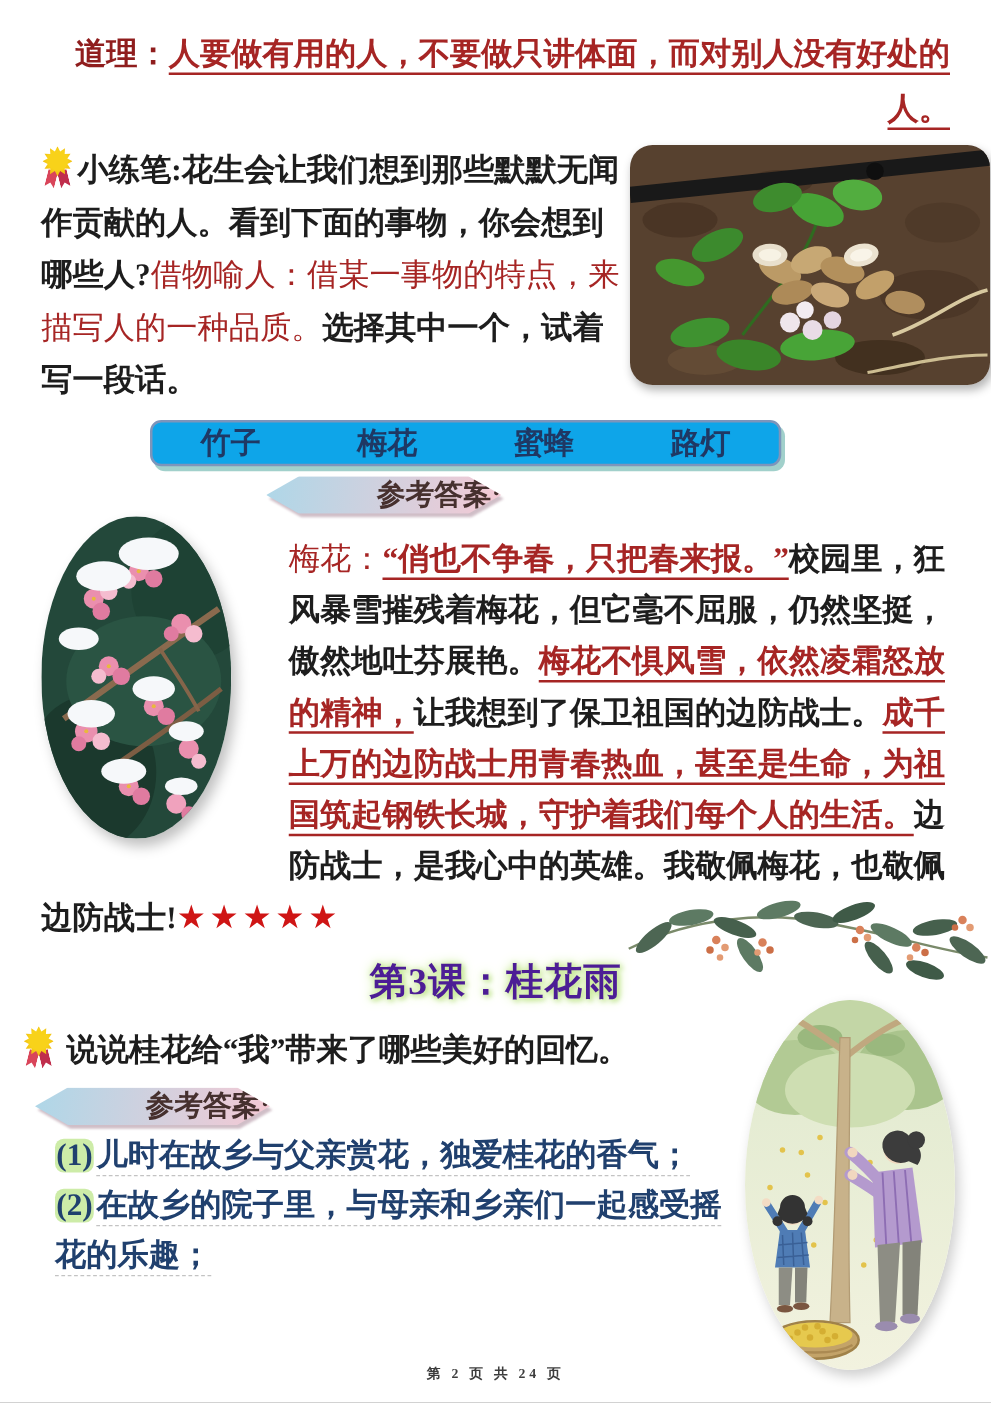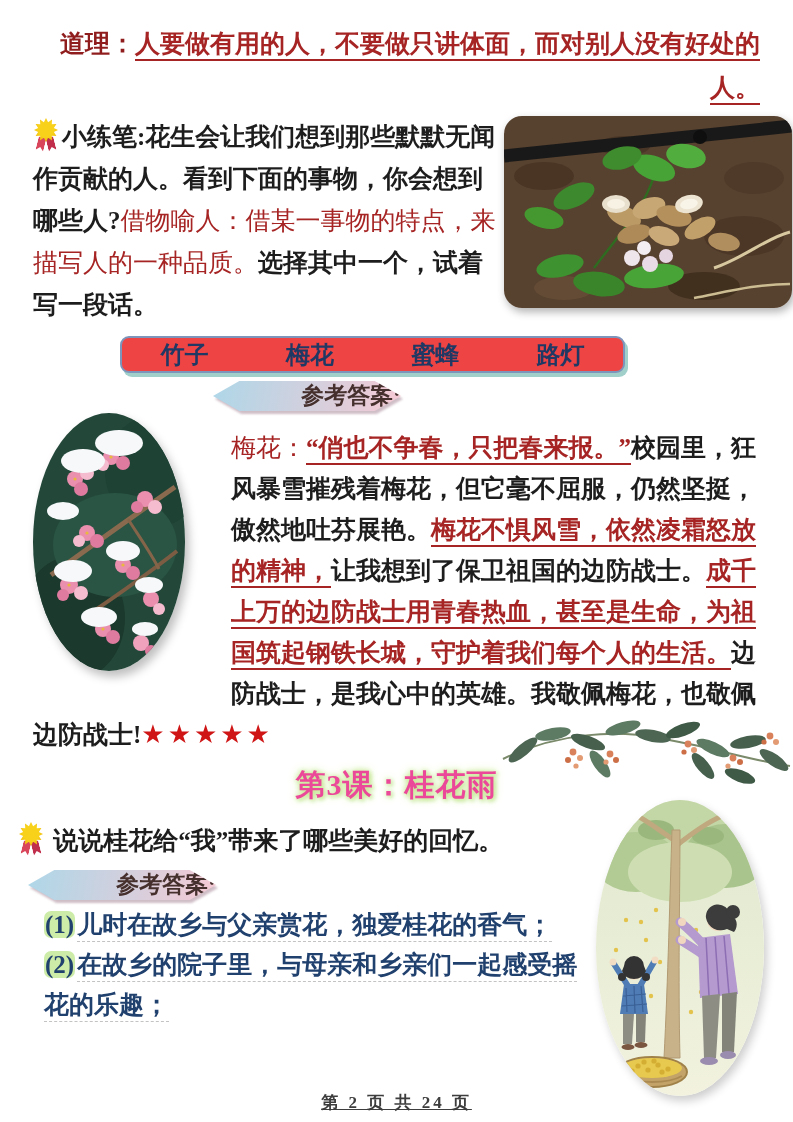--- a/index.html
+++ b/index.html
@@ -13,50 +13,50 @@
 
   .exercise { margin-top:6px; padding:0 33px; }
   .ex-text { width:468px; font-size:25px; line-height:42px; font-weight:600; }
 
   .seg-black { color:#1d1d1d; }
   .seg-red-bold { color:#a62524; font-weight:400; }
   .seg-red-underline { color:#a62524; text-decoration:underline; text-decoration-thickness:2px; text-underline-offset:7px; }
   .seg-stars { color:#cf1515; letter-spacing:3px; font-size:26px; font-family:"DejaVu Sans", sans-serif; }
 
   .word-bar { margin:10px 0 0 120px; width:505px; height:37px; border:2px solid #7d95bb; border-radius:9px;
-    background:#ef4444; box-shadow:3px 4px 0 rgba(47,150,140,0.45);
-    display:flex; align-items:flex-end; justify-content:space-around;
+    background:#0ea5e9; box-shadow:3px 4px 0 rgba(47,150,140,0.45);
+    display:flex; align-items:flex-start; justify-content:space-around;
     font-size:24px; font-weight:700; color:#1f3864; }
 
   .banner { width:188px; height:30px; background:linear-gradient(100deg,#aed7e8,#f5c9d4);
     clip-path:polygon(0 50%,14% 0,86% 0,100% 50%,86% 100%,14% 100%);
     text-align:right; line-height:30px; font-size:23px; font-weight:700; color:#46302e; }
   .banner-wrap { filter:drop-shadow(2px 3px 1px rgba(150,110,130,0.45)); }
   .banner1 { margin:8px 0 0 213px; }
   .banner2 { margin:8px 0 0 28px; }
 
   .mei { margin-top:16px; padding:0 33px; font-size:25px; line-height:41px; font-weight:600; }
   .mei::after { content:""; display:block; clear:both; }
   .plum-float { float:left; width:198px; height:276px; }
   .plum-oval { width:152px; height:258px; border-radius:50%; overflow:hidden; margin-top:-14px;
     box-shadow:4px 6px 10px rgba(0,0,0,0.25); }
   .plum-oval svg { display:block; }
 
-  .lesson-title { margin-top:10px; text-align:center; font-size:30px; font-weight:700; color:#ec4899;
+  .lesson-title { margin-top:10px; text-align:center; font-size:30px; font-weight:700; color:#4c1d95;
     letter-spacing:1px; position:relative; z-index:2;
     text-shadow:0 0 5px #cdeb9e, 0 0 10px #cdeb9e, 2px 2px 4px #bfe58f; }
 
   .question { margin-top:14px; padding:0 18px; font-size:25px; line-height:42px; font-weight:700; color:#1d1d1d; }
 
   .answers { margin-top:5px; padding-left:44px; width:588px; font-size:25px; line-height:40px; font-weight:600; color:#20406e; }
   .ans-marker { background:#cdeca8; border-radius:7px; padding:0 1px; margin-right:2px; }
   .ans-text { text-decoration:underline dashed #c3c3c3 1px; text-underline-offset:8px; }
 
   .footer { position:absolute; left:0; right:0; top:1091px; text-align:center;
-    font-size:17px; color:#3d3d3d; letter-spacing:3px; font-weight:600;text-decoration:underline; }
+    font-size:11px; color:#3d3d3d; letter-spacing:3px; font-weight:600; }
 
   
   .medal { display:inline-block; width:26px; height:33px; position:relative; vertical-align:-6px; margin-right:3px; }
   .medal-sun { position:absolute; left:1px; top:0; width:24px; height:24px;
     background:radial-gradient(circle at 50% 45%, #f8d21a 0 45%, #eeb60c 75%);
     clip-path:polygon(100% 50%,82.8% 58.8%,93.3% 75%,74% 74%,75% 93.3%,58.8% 82.8%,50% 100%,41.2% 82.8%,25% 93.3%,26% 74%,6.7% 75%,17.2% 58.8%,0% 50%,17.2% 41.2%,6.7% 25%,26% 26%,25% 6.7%,41.2% 17.2%,50% 0%,58.8% 17.2%,75% 6.7%,74% 26%,93.3% 25%,82.8% 41.2%); }
   .medal-rib-l, .medal-rib-r { position:absolute; top:19px; width:8px; height:14px;
     clip-path:polygon(0 0,100% 0,100% 100%,50% 72%,0 100%); }
   .medal-rib-l { left:4px; background:#d9455a; transform:rotate(14deg); }
   .medal-rib-r { right:4px; background:#c02e4c; transform:rotate(-14deg); }

